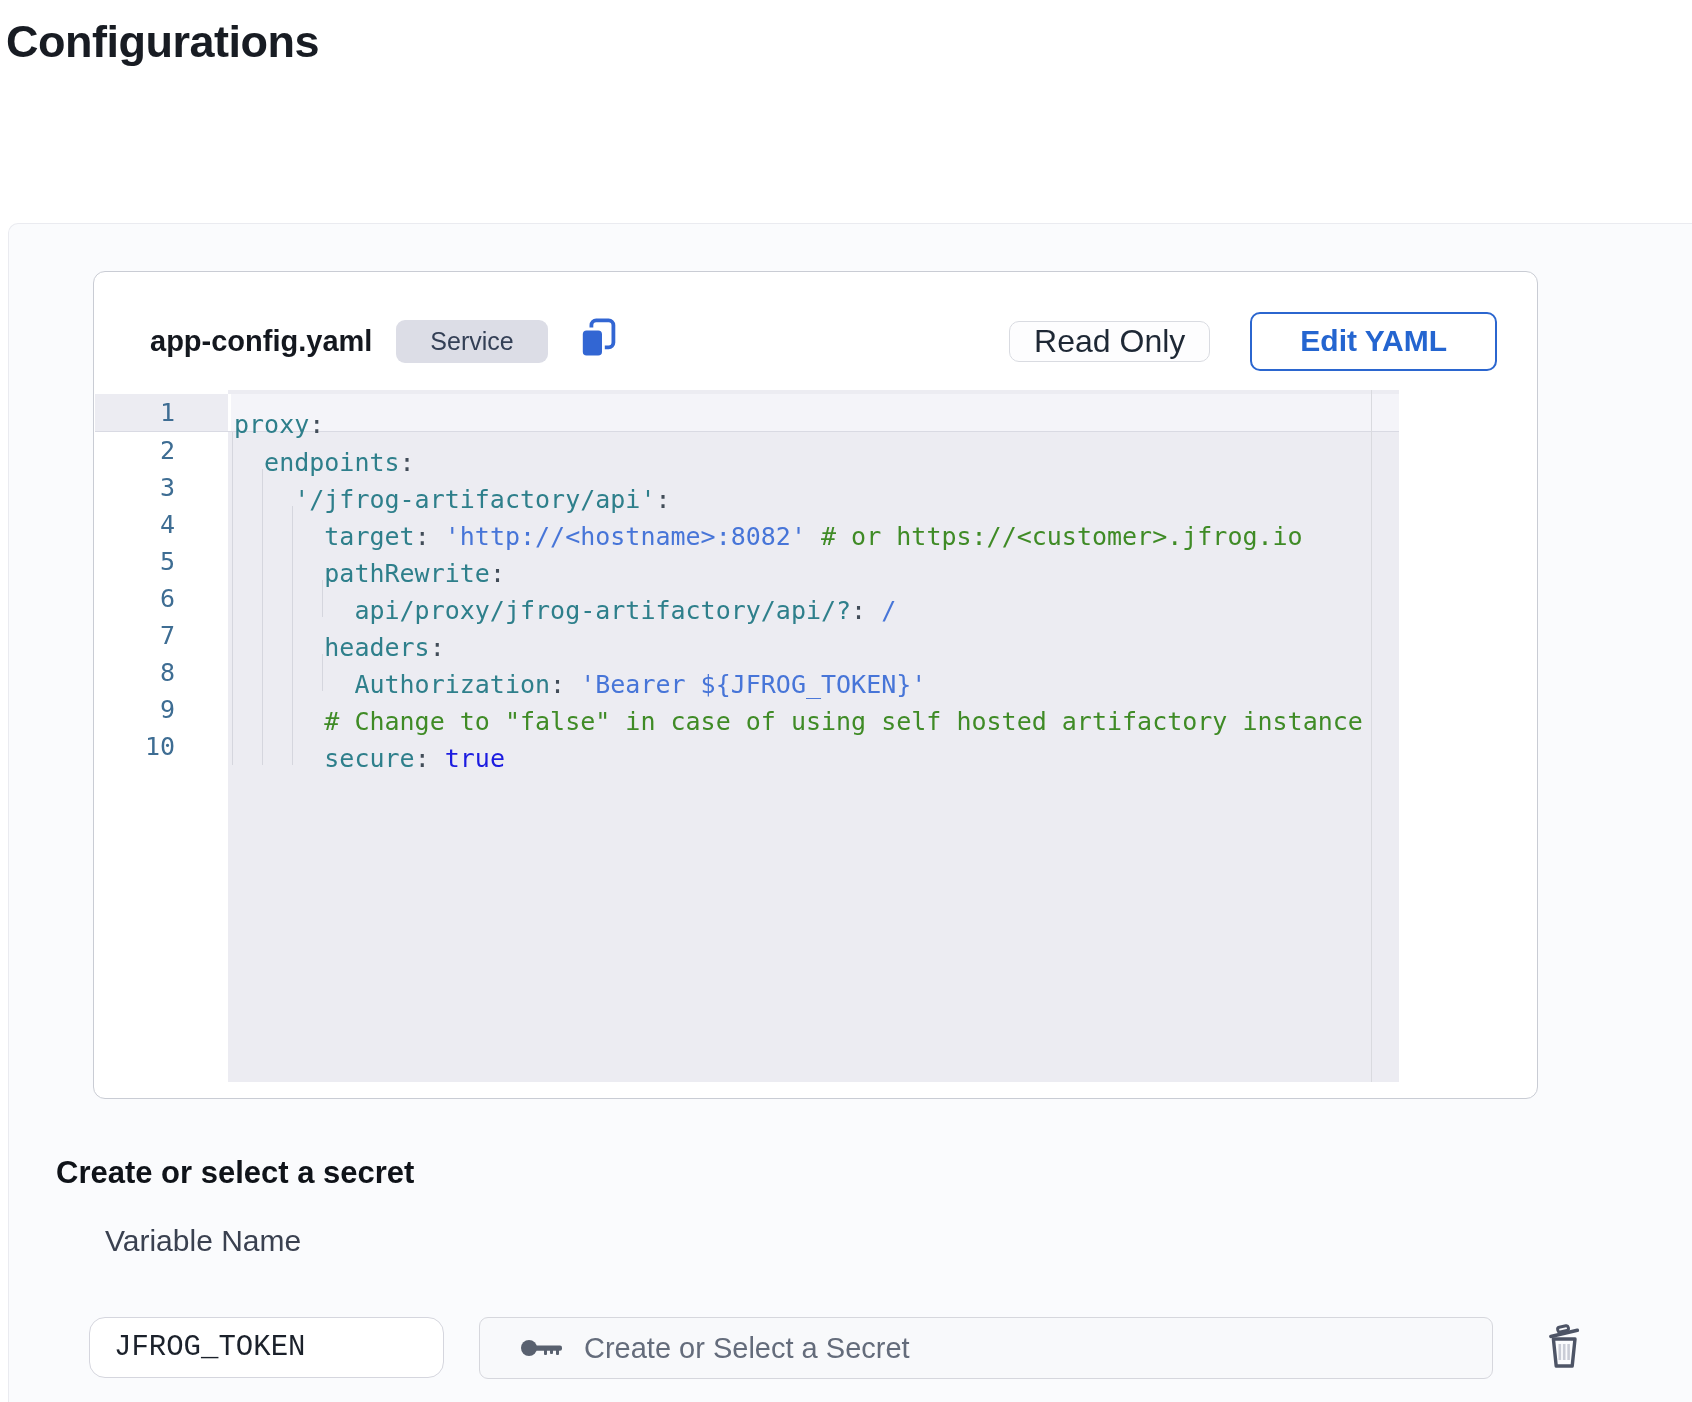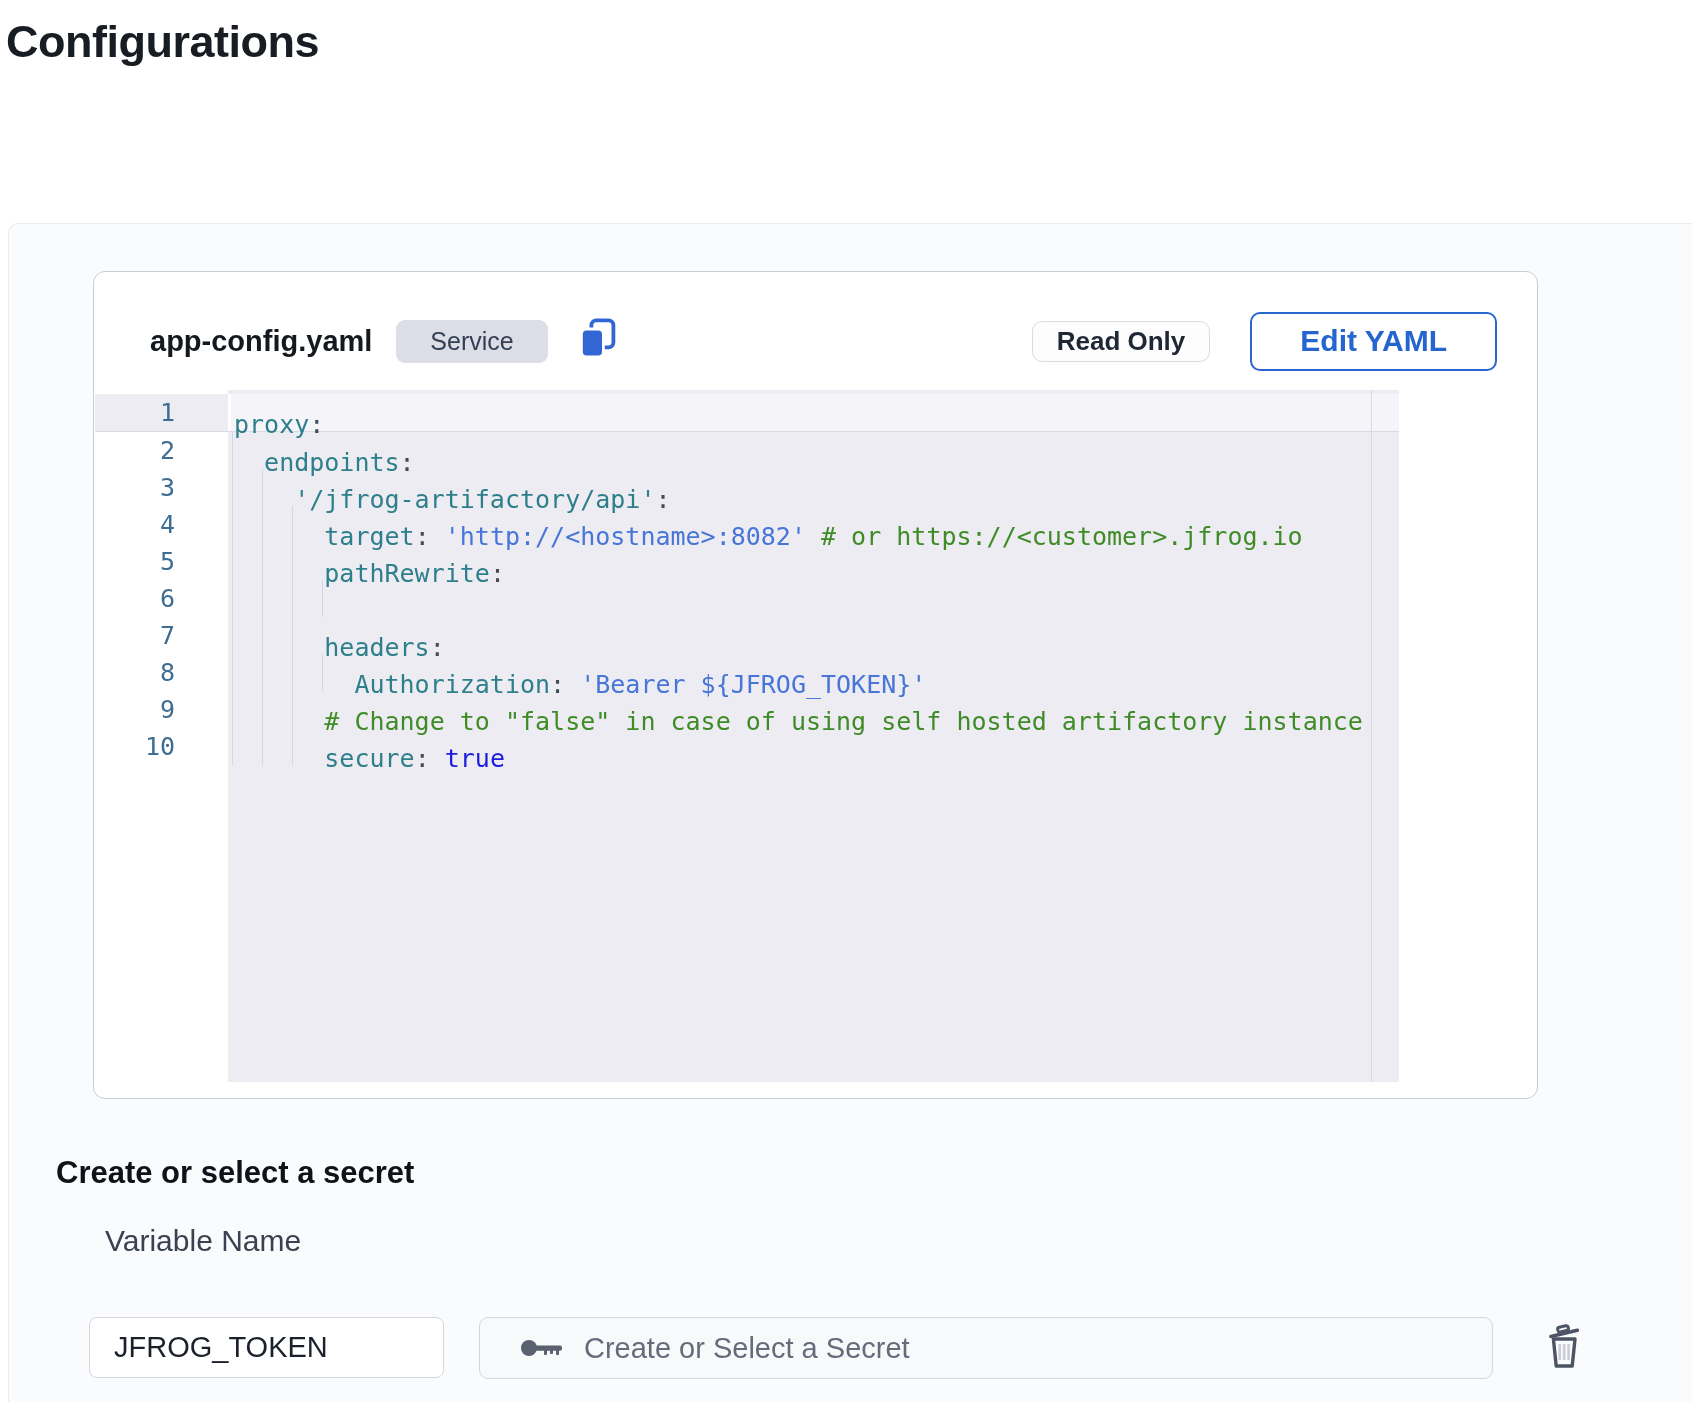--- a/index.html
+++ b/index.html
@@ -28,21 +28,21 @@
   }
   .file-name { font-size:29px; font-weight:700; color:#14181f; }
   .badge {
     margin-left:24px; background:#dcdde6; color:#333f55;
     font-size:25px; font-weight:500; padding:7px 34px; border-radius:9px;
   }
   .copy-btn { margin-left:30px; width:40px; height:42px; display:inline-flex; align-items:center; justify-content:center; cursor:pointer; }
   .spacer { flex:1; }
   .btn-readonly {
     background:#fdfdfe; border:1.5px solid #d9dbe1; border-radius:10px;
-    font-family:inherit; font-size:26px; font-weight:700; color:#1e2835;
+    font-family:inherit; font-size:32px; font-weight:400; color:#1e2835;
     height:41px; padding:0 24px; margin-right:40px;
   }
   .btn-edit {
     background:#fff; border:2.5px solid #2b66cf; border-radius:10px;
     font-family:inherit; font-size:30px; font-weight:700; color:#2465d0;
     height:59px; padding:0 48px;
   }
 
   
   .editor {
@@ -64,22 +64,22 @@
   .tk-comment { color:#3f8b26; }
   .tk-atom { color:#1c1ce0; }
   .guide { position:absolute; width:1px; background:#d5d6de; z-index:1; }
   .hairline { position:absolute; left:1276px; top:0; bottom:0; width:1px; background:#d9dadf; z-index:3; }
 
   
   .h2 { position:absolute; left:47px; top:931px; font-size:31px; font-weight:700; color:#0f1319; }
   .var-label { position:absolute; left:84px; top:1000px; font-size:30px; color:#3a4150;margin-left:12px; }
   .var-input {
     position:absolute; left:80px; top:1093px; width:355px; height:61px;
-    border:1.5px solid #d5d6de; border-radius:8px; background:#fff;
-    font-family:Liberation Sans, sans-serif; font-size:29px; color:#1b212b; padding:0 24px; outline:none;
+    border:1.5px solid #d5d6de; border-radius:16px; background:#fff;
+    font-family:Liberation Mono, monospace; font-size:29px; color:#1b212b; padding:0 24px; outline:none;
   }
   .secret-select {
     position:absolute; left:470px; top:1093px; width:1014px; height:62px;
     border:1.5px solid #d6d7dd; border-radius:9px; background:#f8f9fb;
     display:flex; align-items:center; cursor:pointer;
   }
   .key-icon { margin-left:40px; display:inline-flex; }
   .secret-placeholder { margin-left:20px; font-size:29px; color:#646c7b; }
   .trash-btn { position:absolute; left:1528px; top:1096px; width:54px; height:56px;
     display:flex; align-items:center; justify-content:center; cursor:pointer; }
@@ -133,20 +133,21 @@
             <div class="cm-row">
               <span class="cm-gut">4</span>
               <span class="cm-code"><span class="tk-key">      target</span><span class="tk-punc">: </span><span class="tk-str">'http://&lt;hostname&gt;:8082'</span><span class="tk-comment"> # or https://&lt;customer&gt;.jfrog.io</span></span>
             </div>
             <div class="cm-row">
               <span class="cm-gut">5</span>
               <span class="cm-code"><span class="tk-key">      pathRewrite</span><span class="tk-punc">:</span></span>
             </div>
             <div class="cm-row">
               <span class="cm-gut">6</span>
+              <span class="cm-code"><span class="tk-key">        api/proxy/jfrog-artifactory/api/?</span><span class="tk-punc">: </span><span class="tk-str">/</span></span>
             </div>
             <div class="cm-row">
               <span class="cm-gut">7</span>
               <span class="cm-code"><span class="tk-key">      headers</span><span class="tk-punc">:</span></span>
             </div>
             <div class="cm-row">
               <span class="cm-gut">8</span>
               <span class="cm-code"><span class="tk-key">        Authorization</span><span class="tk-punc">: </span><span class="tk-str">'Bearer ${JFROG_TOKEN}'</span></span>
             </div>
             <div class="cm-row">

